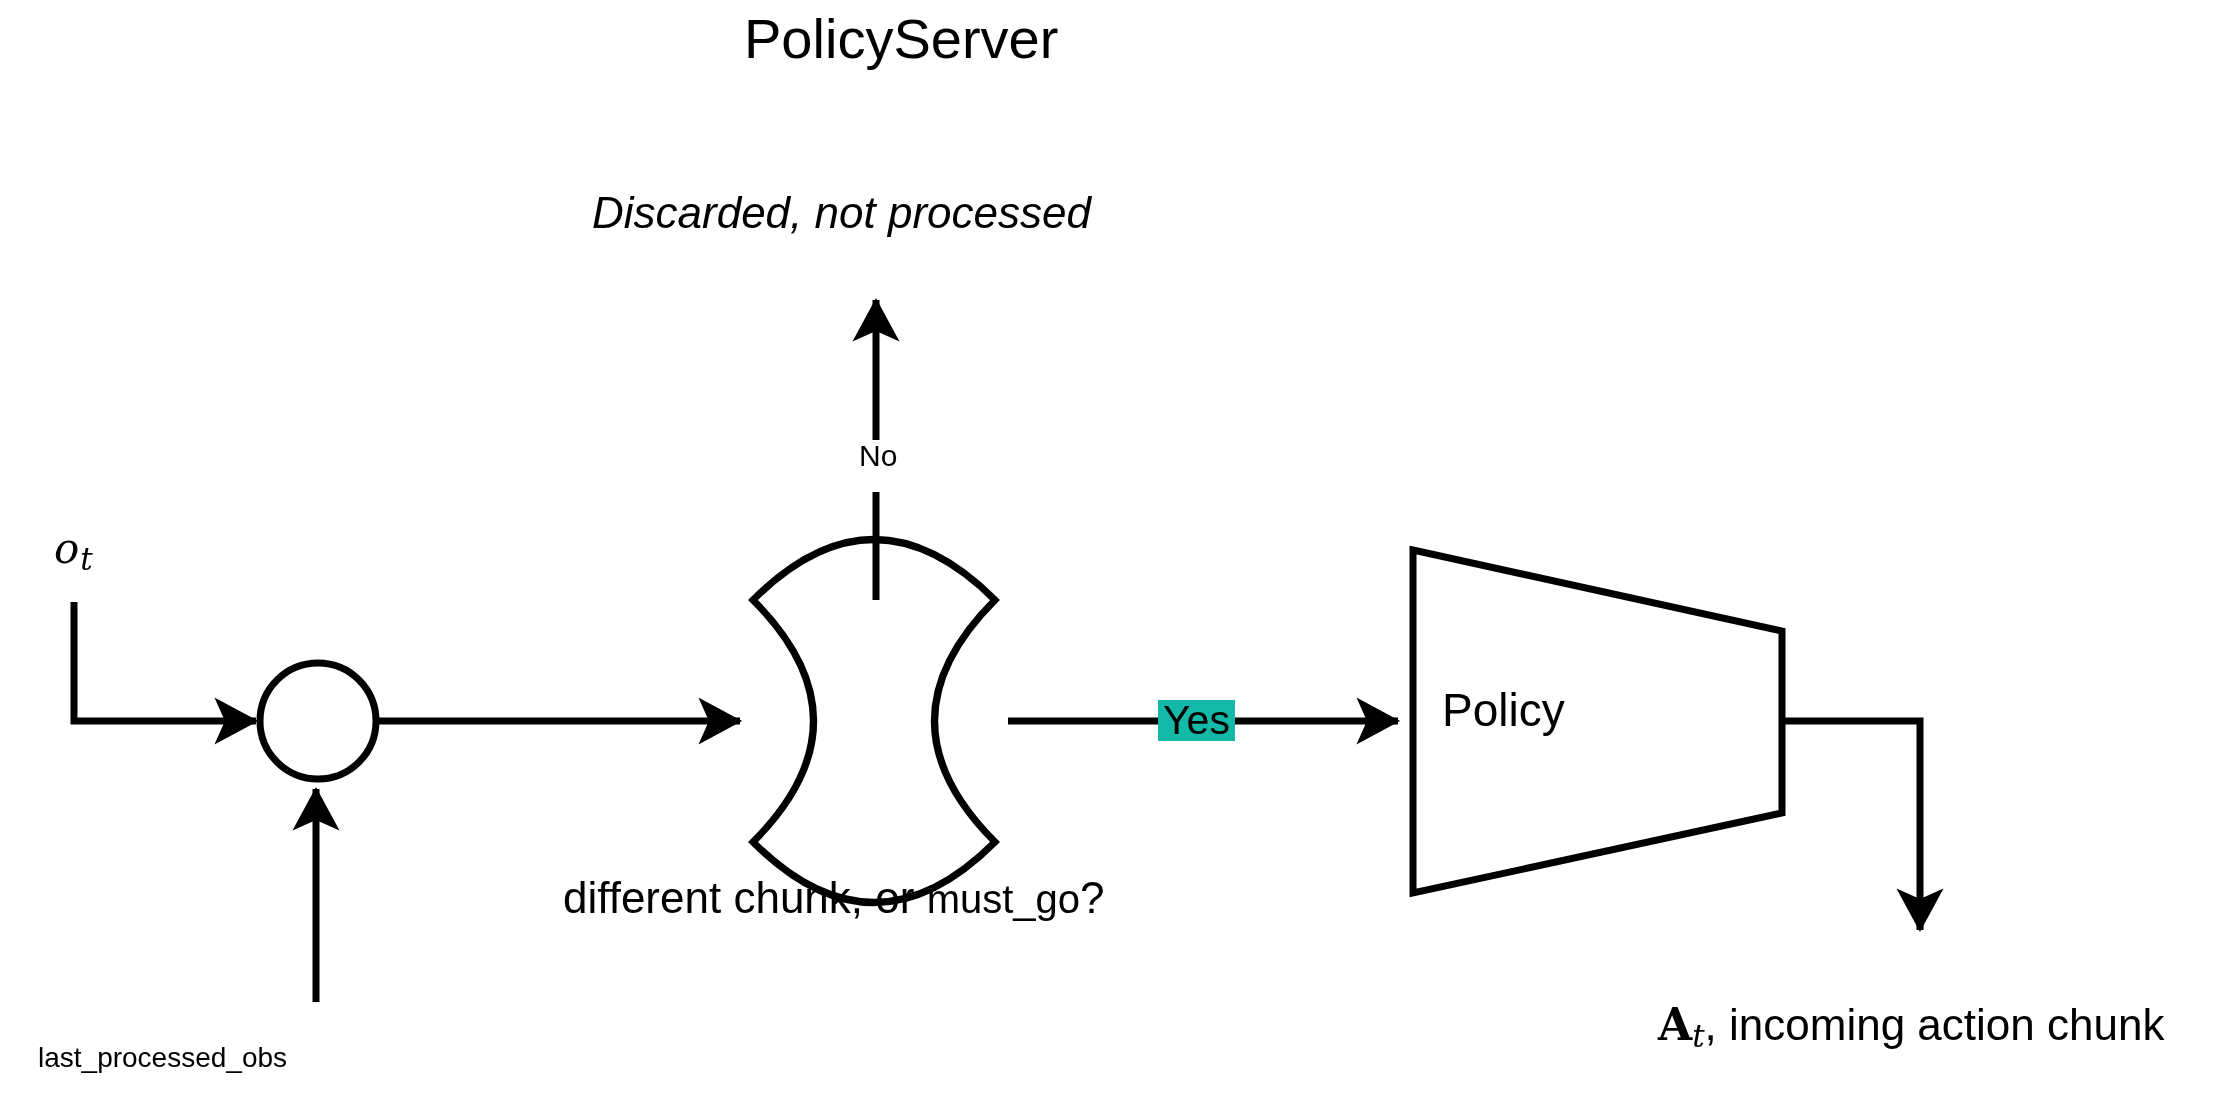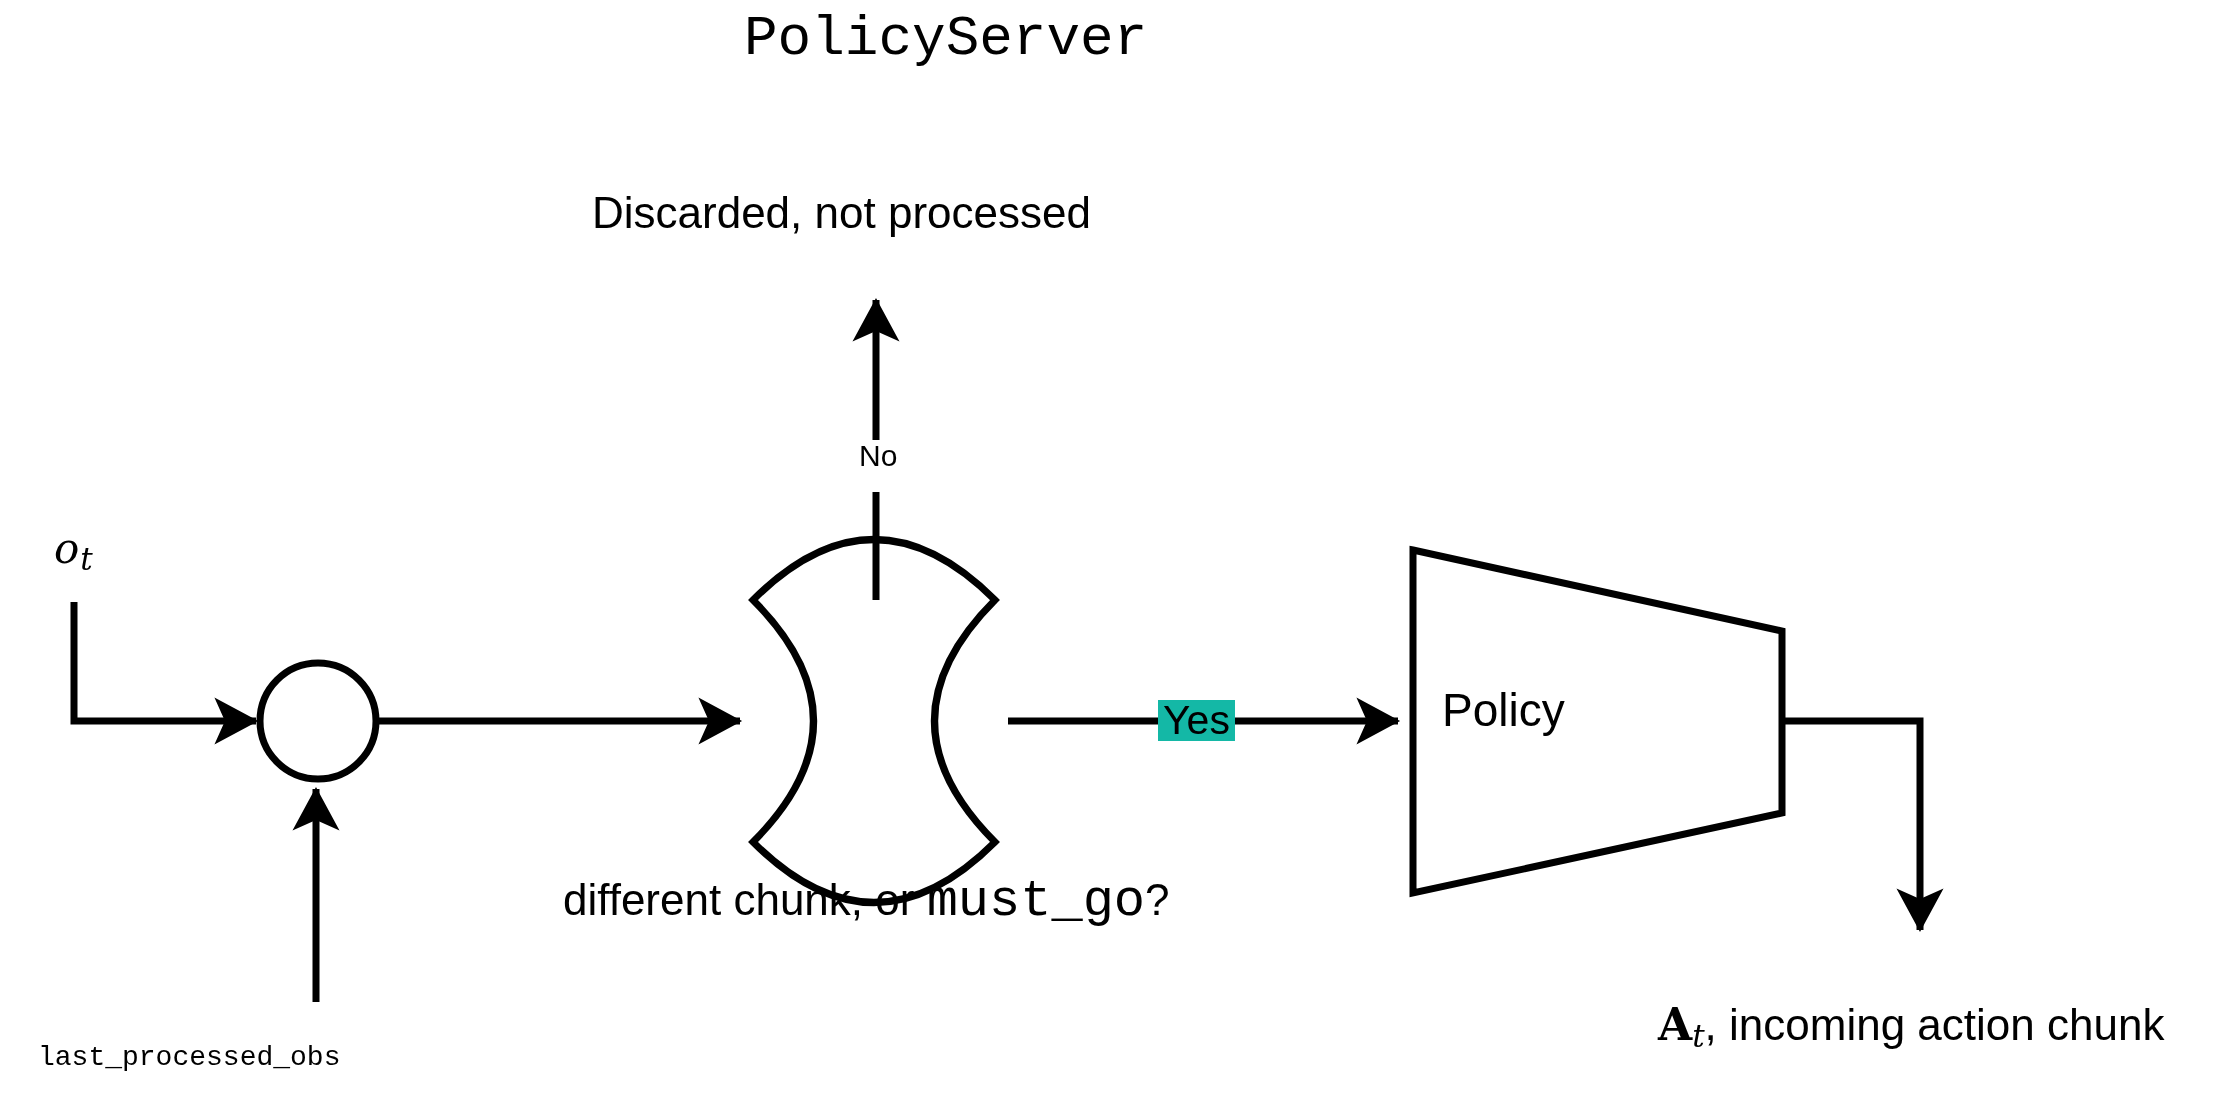--- a/index.html
+++ b/index.html
@@ -22,21 +22,21 @@
     width: 2240px;
     height: 1120px;
   }
   .lbl {
     position: absolute;
     color: #000000;
     white-space: nowrap;
     line-height: 1;
   }
   .mono {
-    font-family: Liberation Mono, monospace;
+    font-family: Liberation Sans, sans-serif;
     text-align: center;
   }
   .sans {
     font-family: "Liberation Sans", sans-serif;
   }
   .serif-it {
     font-family: "DejaVu Serif", "Liberation Serif", serif;
     font-style: italic;
   }
   .serif-bold {
@@ -47,20 +47,21 @@
   #title-policyserver {
     left: 744px;
     top: 11px;
     font-size: 56px;
     letter-spacing: 0px;
   }
   #label-discarded {
     left: 592px;
     top: 191px;
     font-size: 44px;
+    font-style: italic;
   }
   #label-no {
     left: 859px;
     top: 441px;
     font-size: 30px;
   }
   #label-yes {
     left: 1158px;
     top: 700px;
     font-size: 41px;
@@ -76,21 +77,21 @@
     font-size: 31px;
     vertical-align: -0.22em;
     margin-left: 1px;
   }
   #label-decision-question {
     left: 563px;
     top: 876px;
     font-size: 44px;
   }
   #label-decision-question .mono {
-    font-size: 52px;
+    font-size: 40px;
   }
   #label-policy {
     left: 1442px;
     top: 687px;
     font-size: 46px;
   }
   #label-last-processed-obs {
     left: 38px;
     top: 1044px;
     font-size: 28px;

